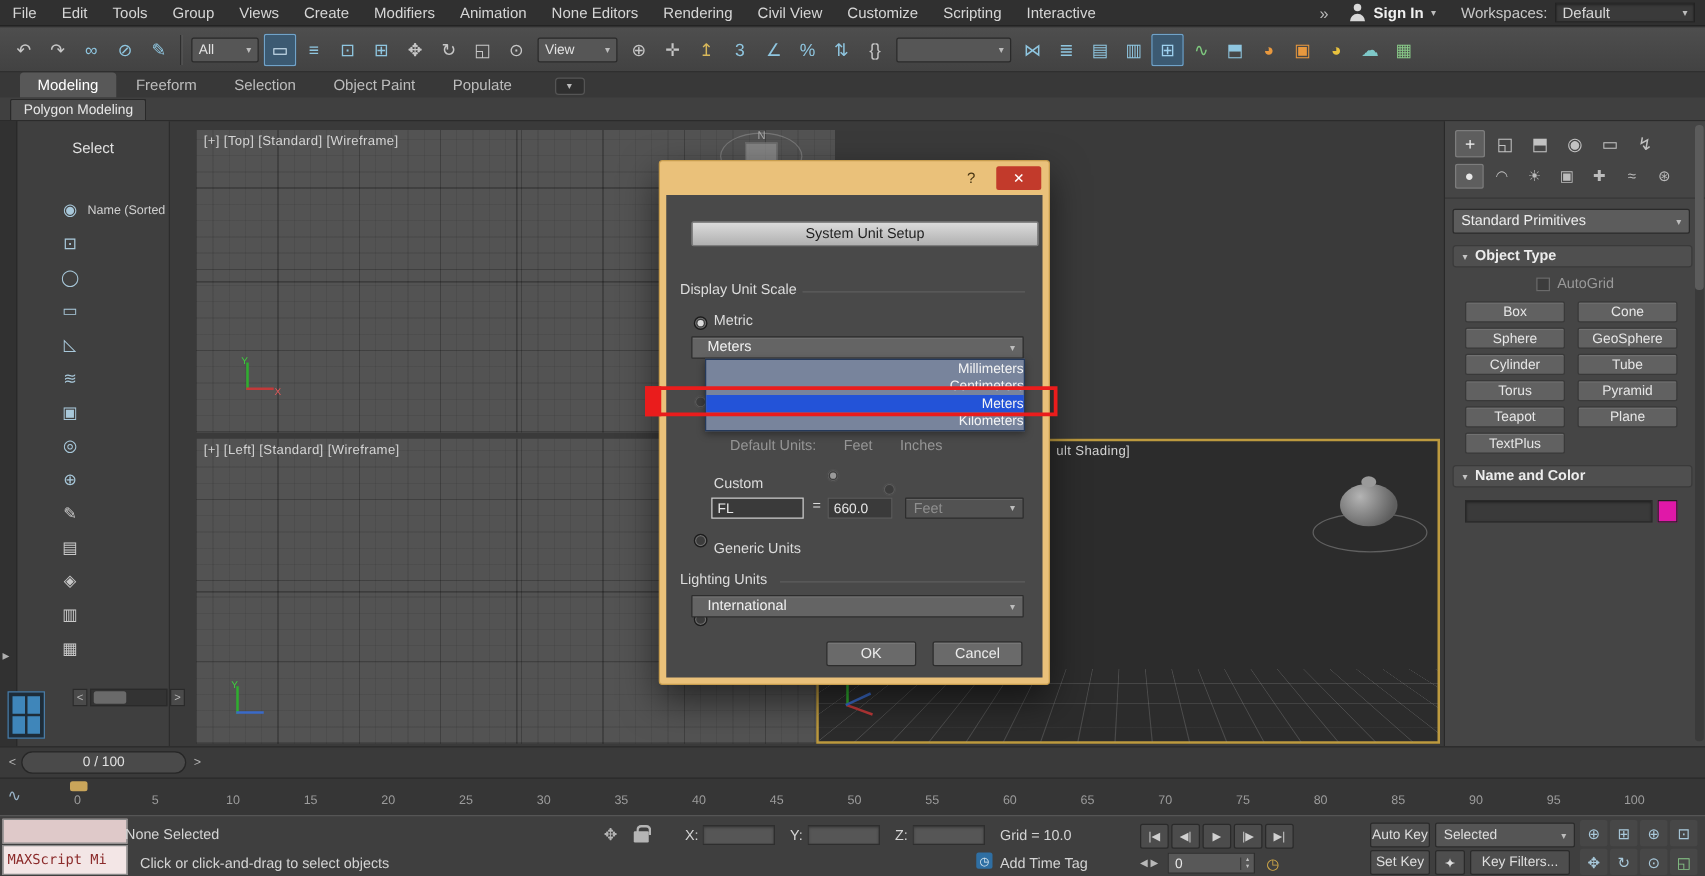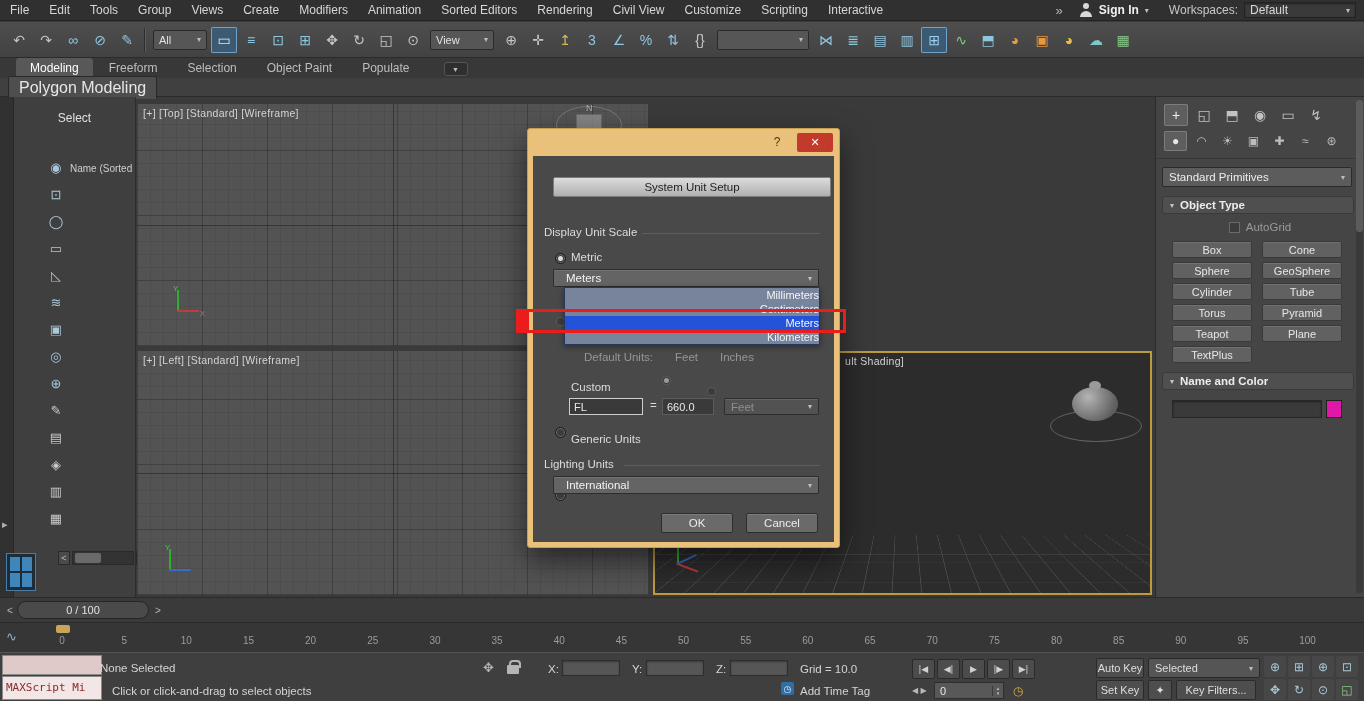--- a/index.html
+++ b/index.html
@@ -39,21 +39,21 @@
   
   .ribbon-tabs { position:absolute; left:0; top:58px; width:100%; height:20px; background:#383838;
                  display:flex; align-items:flex-end; padding-left:16px; gap:2px; }
   .ribbon-tabs .rtabs { display:flex; gap:2px; }
   .rtabs > div { padding:3px 14px 3px; font-size:12px; color:#bdbdbd; }
   .rtabs > div:first-child { background:#585858; color:#fff; border-radius:3px 3px 0 0; }
   .ribbon-config { width:24px; height:14px; margin:0 0 2px 18px; background:#2f2f2f; border:1px solid #555;
                    border-radius:3px; font-size:7px; color:#bbb; display:flex; align-items:center; justify-content:center; }
   .ribbon-sub { position:absolute; left:0; top:78px; width:100%; height:19px; background:#404040;
                 border-bottom:1px solid #2b2b2b; display:flex; align-items:center; }
-  .subtab { margin-left:8px; padding:2px 10px; font-size:16px; background:#4e4e4e; color:#e6e6e6;
+  .subtab { margin-left:8px; padding:2px 10px; font-size:11px; background:#4e4e4e; color:#e6e6e6;
             border:1px solid #292929; border-bottom:none; border-radius:2px 2px 0 0; }
 
   
   .left-strip { position:absolute; left:0; top:97px; width:14px; height:500px; background:#313131; border-right:1px solid #272727; }
   .strip-arrow { position:absolute; left:2px; top:421px; color:#b0b0b0; font-size:11px; }
   .layout-grid { position:absolute; left:6px; top:553px; width:30px; height:38px; padding:3px; background:#1e2c38;
                  border:1px solid #4a7ca6; display:grid; grid-template-columns:1fr 1fr; gap:2px; z-index:6; }
   .layout-grid span { background:#3f86ba; }
   .sel-panel { position:absolute; left:14px; top:97px; width:122px; height:500px; background:#3f3f3f; border-right:1px solid #2c2c2c; }
   .sel-title { position:absolute; left:0; top:14px; width:100%; text-align:center; font-size:12px; color:#e0e0e0; }
@@ -66,21 +66,21 @@
   .sel-scroll .strack { width:62px; height:14px; background:#333; border:1px solid #2a2a2a; position:relative; }
   .sel-scroll .shandle { position:absolute; left:2px; top:1px; width:26px; height:10px; background:#6a6a6a; border-radius:2px; }
 
   
   .vp { position:absolute; overflow:hidden; }
   .vp-ortho { background-color:#535353;
     background-image:
       repeating-linear-gradient(0deg, rgba(0,0,0,.17) 0 1px, transparent 1px 65px),
       repeating-linear-gradient(90deg, rgba(0,0,0,.17) 0 1px, transparent 1px 65px),
       repeating-linear-gradient(0deg, rgba(0,0,0,.07) 0 1px, transparent 1px 13px),
-      repeating-linear-gradient(90deg, rgba(0,0,0,.07) 0 1px, transparent 1px 13px); }
+      repeating-linear-gradient(90deg, rgba(0,0,0,.07) 0 1px, transparent 1px 13px); margin-left: 20px; }
   .axis-v { position:absolute; left:50%; top:0; bottom:0; width:1px; background:rgba(0,0,0,.35); }
   .axis-h { position:absolute; top:50%; left:0; right:0; height:1px; background:rgba(0,0,0,.35); }
   .vp-label { position:absolute; left:6px; top:3px; font-size:10.5px; color:#d4d4d4; letter-spacing:.3px; z-index:2; }
   .vp-persp { background:#2c2c2c; border:2px solid #bd9a3f; }
   .persp-grid { position:absolute; left:-35%; right:-35%; bottom:-12%; height:125%;
                 transform:perspective(430px) rotateX(62deg); transform-origin:50% 100%;
                 background-image:
                   repeating-linear-gradient(0deg, rgba(150,150,150,.30) 0 1px, transparent 1px 34px),
                   repeating-linear-gradient(90deg, rgba(150,150,150,.30) 0 1px, transparent 1px 34px); }
   .tripod { position:absolute; width:30px; height:30px; }
@@ -209,21 +209,21 @@
   <div class="menubar">
     <div class="menu-items">
         <div>File</div>
         <div>Edit</div>
         <div>Tools</div>
         <div>Group</div>
         <div>Views</div>
         <div>Create</div>
         <div>Modifiers</div>
         <div>Animation</div>
-        <div>Sorted Editors</div>
+        <div>None Editors</div>
         <div>Rendering</div>
         <div>Civil View</div>
         <div>Customize</div>
         <div>Scripting</div>
         <div>Interactive</div>
       </div>
     <div class="menu-right">
       <span class="overflow">»</span>
       <span class="person-icon"></span>
       <span class="signin">Sign In</span>

